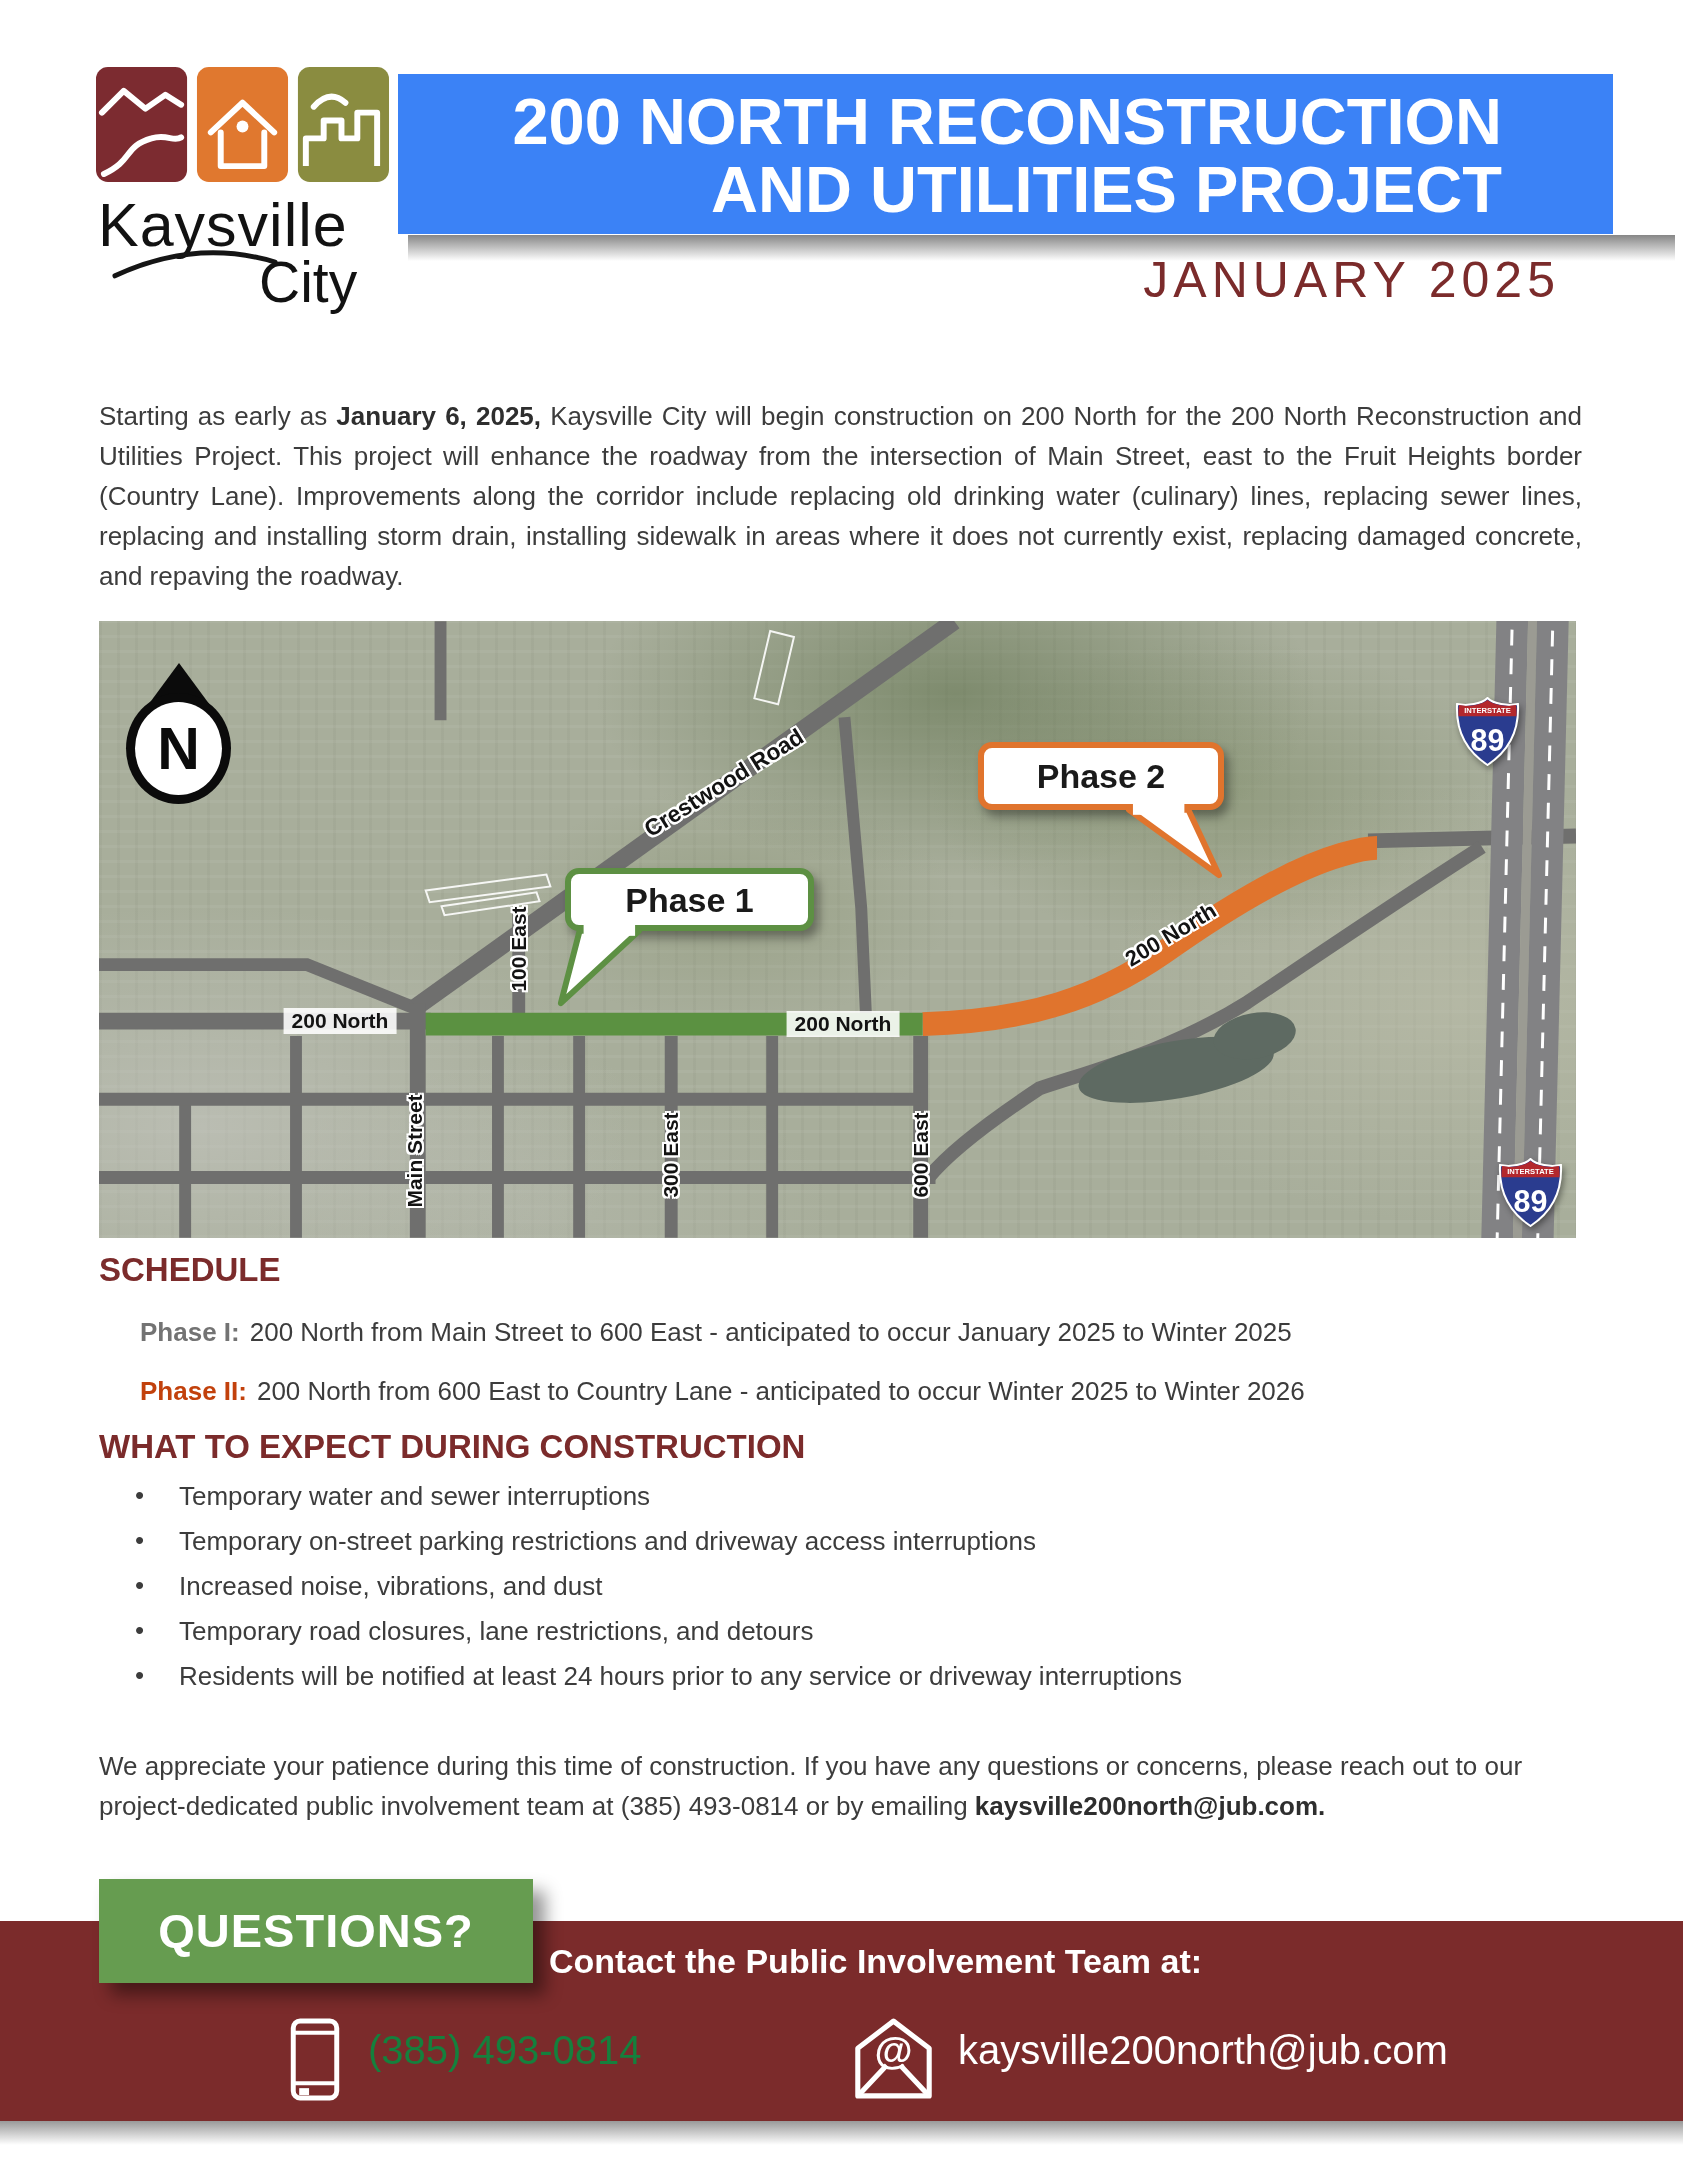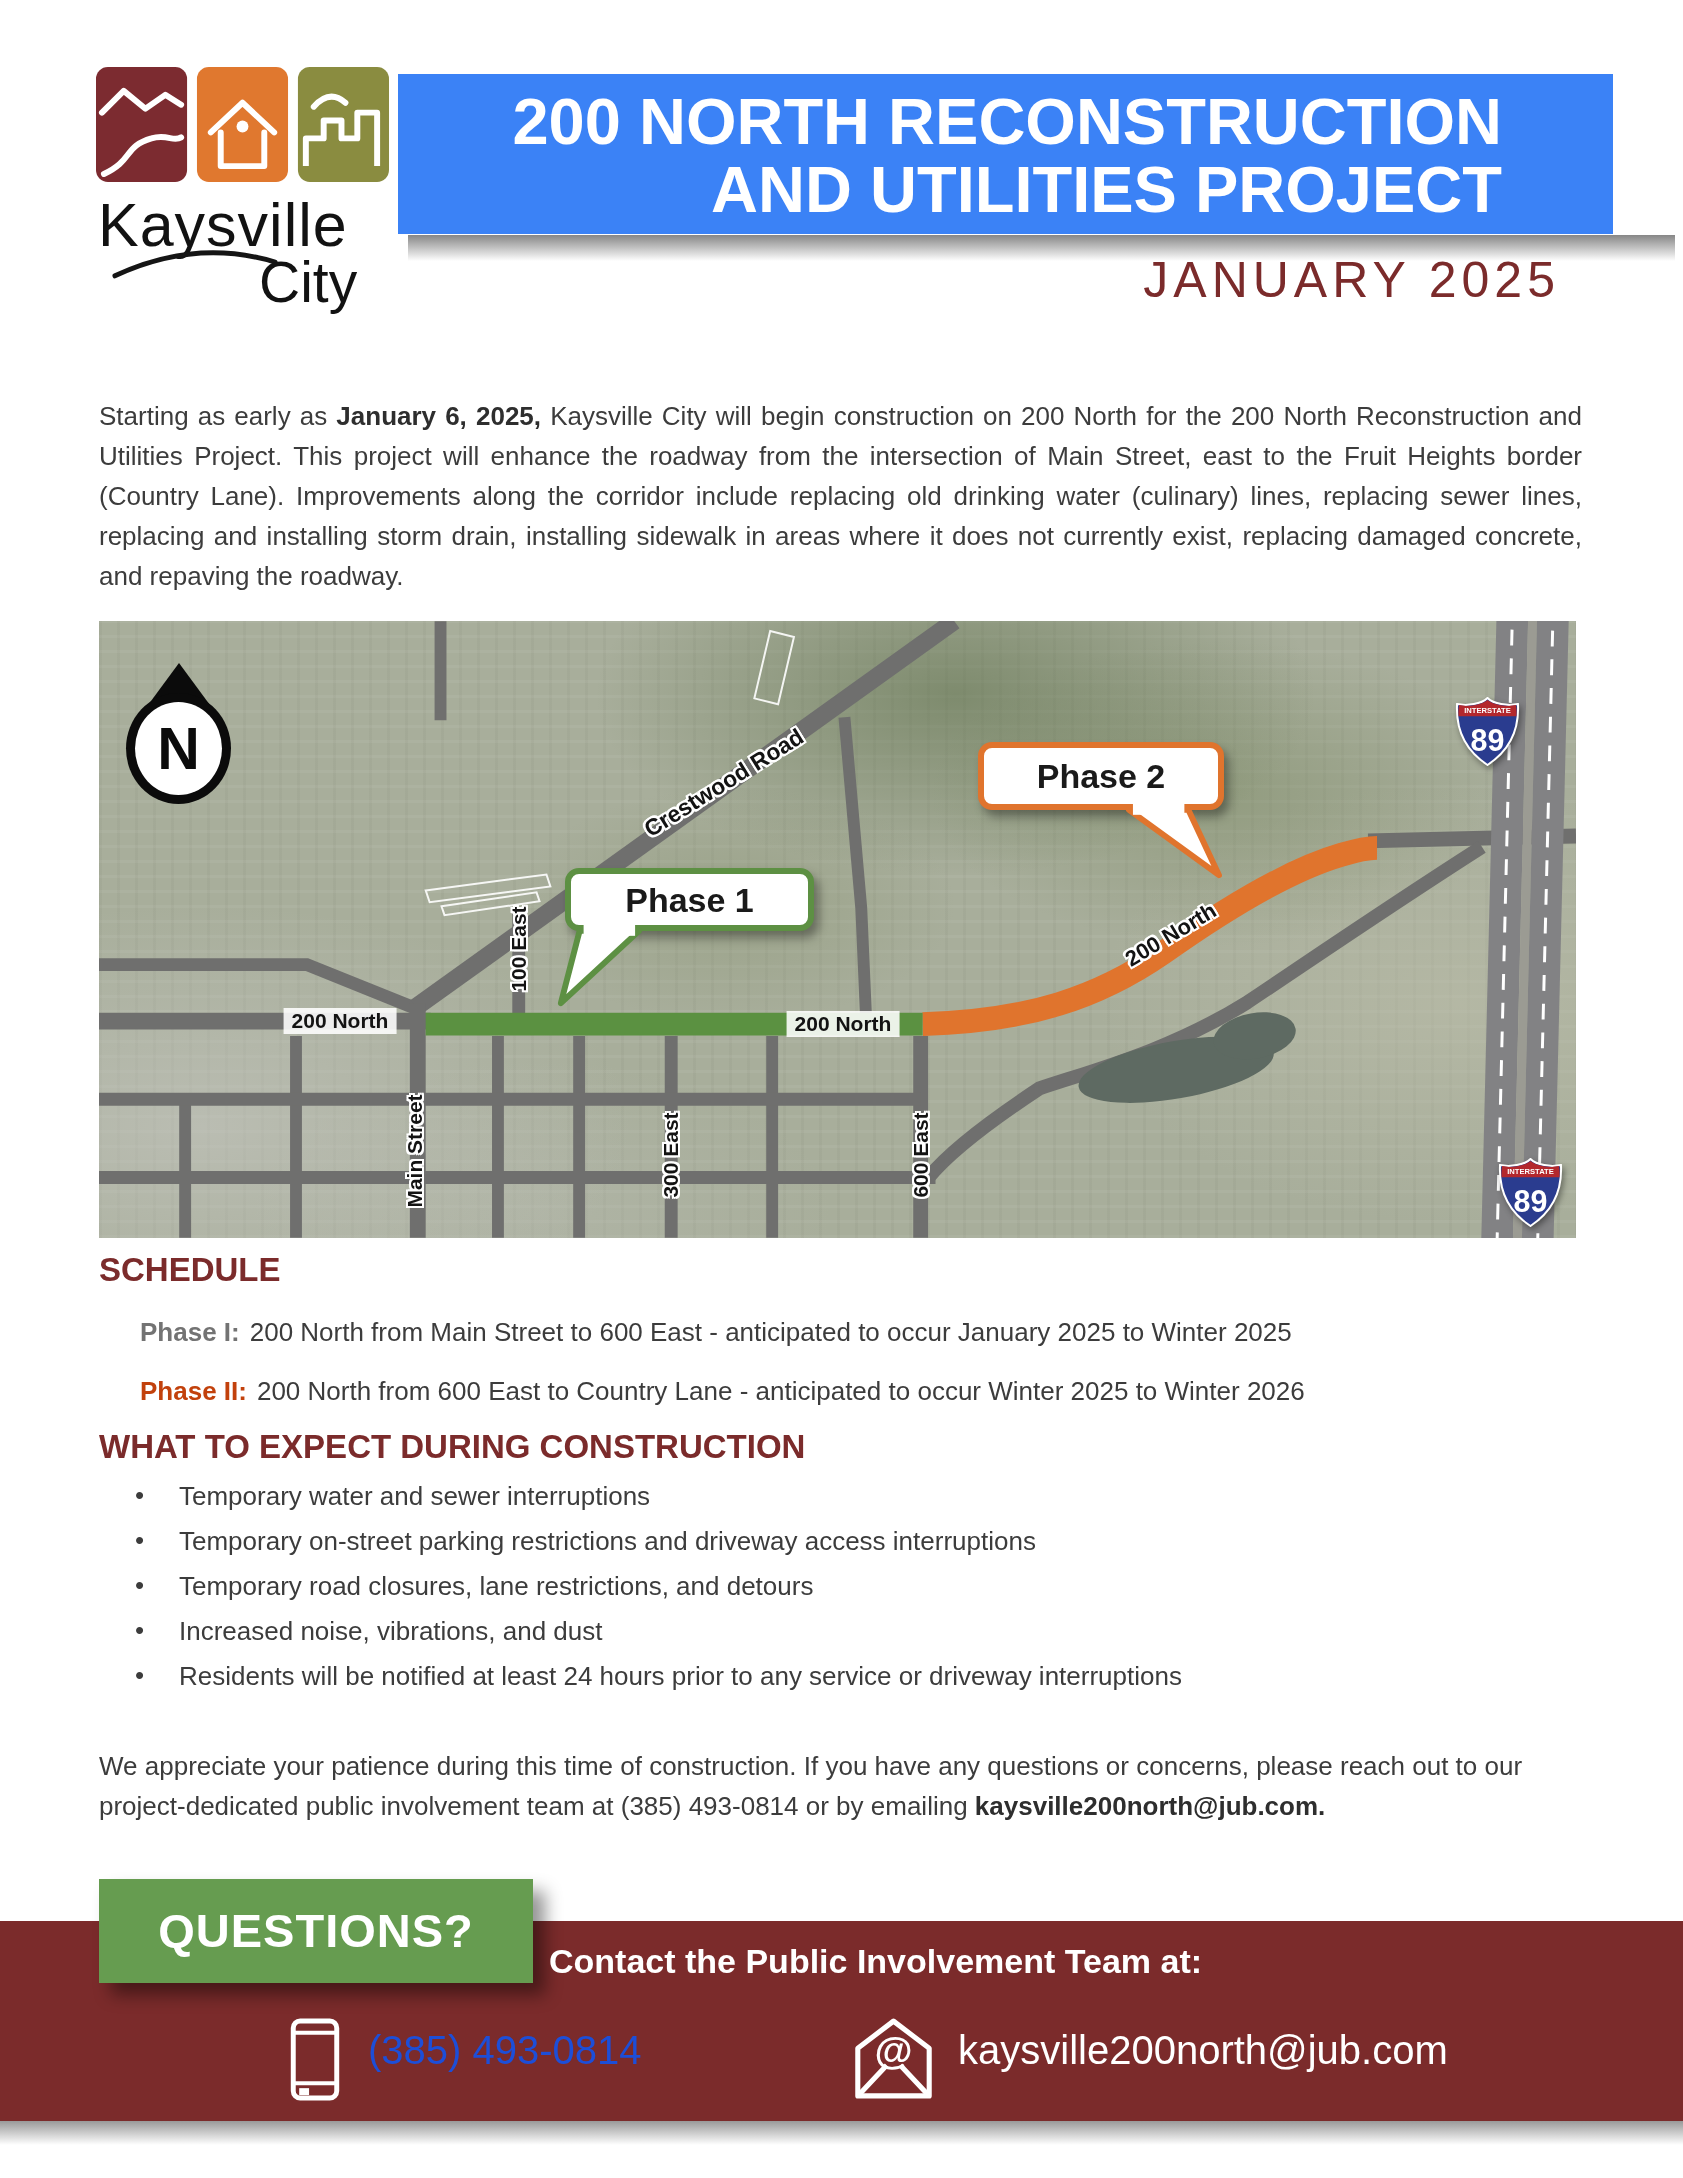--- a/index.html
+++ b/index.html
@@ -106,21 +106,21 @@
     position:absolute; left:99px; top:1879px; width:434px; height:104px;
     background:#669C50; color:#fff; font-size:47px; font-weight:800; text-align:center;
     line-height:104px; letter-spacing:1px; box-shadow:12px 12px 16px rgba(0,0,0,.42);
     z-index:3;
   }
   .footer-band { position:absolute; left:0; top:1921px; width:1683px; height:200px; background:#7B2B2B; z-index:2; }
   .footer-shadow { position:absolute; left:0; top:2121px; width:1683px; height:24px;
     background:linear-gradient(to bottom, rgba(30,30,30,.45), rgba(30,30,30,0)); }
   .contact-label { position:absolute; left:549px; top:1942px; color:#fff; font-size:34px; font-weight:700; z-index:4; white-space:nowrap; }
   .phone-icon { position:absolute; left:290px; top:2018px; z-index:4; }
-  .phone-text { position:absolute; left:368px; top:2028px; color:#1d4ed8; font-size:40px; z-index:4; white-space:nowrap; }
+  .phone-text { position:absolute; left:368px; top:2028px; color:#15803d; font-size:40px; z-index:4; white-space:nowrap; }
   .email-icon { position:absolute; left:851px; top:2014px; z-index:4; }
   .email-text { position:absolute; left:958px; top:2028px; color:#fff; font-size:40px; z-index:4; white-space:nowrap; }
 </style>
 </head>
 <body>
 
 <div class="page">
 
   <svg class="logo-tiles" width="293" height="119" viewBox="0 0 296 120">
     <rect x="0" y="0" width="92" height="116" rx="12" fill="#7C2B30"></rect>
@@ -239,22 +239,22 @@
   </div>
 
   <div class="h2 h-schedule">SCHEDULE</div>
   <div class="phase-line pl-1"><span class="lbl">Phase I:</span><span>200 North from Main Street to 600 East - anticipated to occur January 2025 to Winter 2025</span></div>
   <div class="phase-line pl-2"><span class="lbl">Phase II:</span><span>200 North from 600 East to Country Lane - anticipated to occur Winter 2025 to Winter 2026</span></div>
 
   <div class="h2 h-expect">WHAT TO EXPECT DURING CONSTRUCTION</div>
   <ul class="bullets">
     <li>Temporary water and sewer interruptions</li>
     <li>Temporary on-street parking restrictions and driveway access interruptions</li>
+    <li>Increased noise, vibrations, and dust</li>
     <li>Temporary road closures, lane restrictions, and detours</li>
-    <li>Increased noise, vibrations, and dust</li>
     <li>Residents will be notified at least 24 hours prior to any service or driveway interruptions</li>
   </ul>
 
   <p class="bodytext closing"><span>We appreciate your patience during this time of construction. If you have any questions or concerns, please reach out to our project-dedicated public involvement team at (385) 493-0814 or by emailing </span><b>kaysville200north@jub.com.</b></p>
 
   <div class="questions-box">QUESTIONS?</div>
   <div class="footer-band"></div>
   <div class="footer-shadow"></div>
   <div class="contact-label">Contact the Public Involvement Team at:</div>
 

